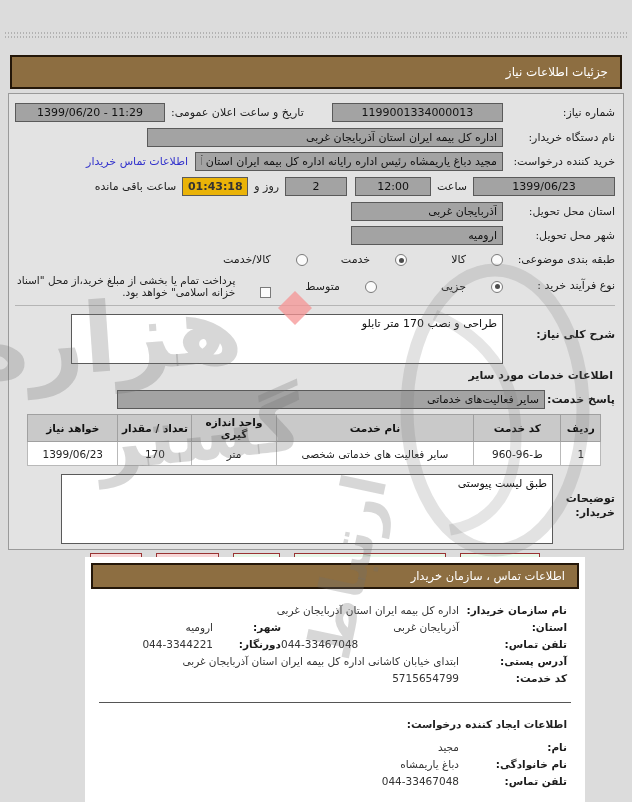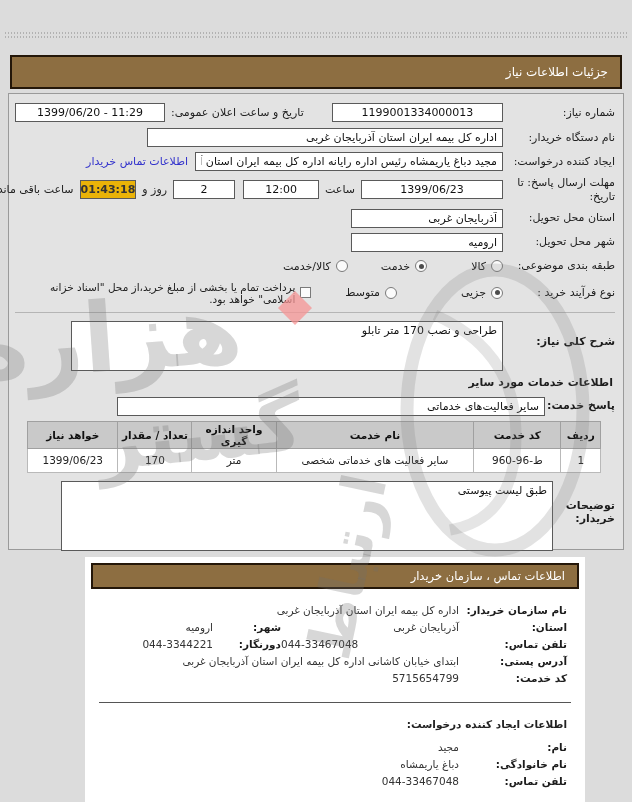--- a/index.html
+++ b/index.html
@@ -24,40 +24,40 @@
   .main-title{position:absolute;top:55px;right:10px;left:10px;height:34px;}
   
   .main-panel{
     position:absolute;top:93px;right:8px;left:8px;height:457px;
     background:#e3e3e3;border:1px solid #9a9a9a;
     padding:8px 8px 6px 6px;box-sizing:border-box;
   }
   .frow{display:flex;align-items:center;margin-bottom:5px;min-height:19px;}
   .flabel{width:112px;flex-shrink:0;color:#1d1d1d;line-height:1.25;}
   .tb{
-    background:#ffffff;border:1px solid #5a5a5a;height:19px;box-sizing:border-box;
+    background:#a3a3a3;border:1px solid #5a5a5a;height:19px;box-sizing:border-box;
     font-family:inherit;font-size:11px;color:#111;padding:0 5px;direction:rtl;
   }
   .tb.center{text-align:center;direction:ltr;}
   .tb.rtl-text{text-align:right;}
   .ellip{white-space:nowrap;overflow:hidden;text-overflow:clip;}
   .link{color:#3333cc;margin-right:7px;cursor:pointer;white-space:nowrap;}
   .mini-label{margin:4px 6px;white-space:nowrap;}
   .countdown{
     background:#eab308;border:1px solid #5a5a5a;height:19px;box-sizing:border-box;
     width:66px;text-align:center;direction:ltr;line-height:17px;font-weight:bold;color:#333;
   }
   .radio{width:12px;height:12px;border-radius:50%;border:1px solid #7a7a7a;background:#fbfbfb;
     display:inline-block;box-sizing:border-box;margin-left:5px;flex-shrink:0;}
   .radio.checked{position:relative;}
   .radio.checked::after{content:"";position:absolute;top:2.5px;left:2.5px;width:5px;height:5px;
     border-radius:50%;background:#4c4c4c;}
   .checkbox{width:11px;height:11px;border:1px solid #7a7a7a;background:#fbfbfb;
     display:inline-block;box-sizing:border-box;margin-left:5px;flex-shrink:0;}
-  .opt{display:flex;align-items:center;}
+  .opt{display:flex;align-items:flex-end;gap:20px;}
   .sep{border:none;border-top:1px solid #b5b5b5;margin:7px 0 8px 0;}
   .bold{font-weight:bold;}
   textarea.box{
     background:#fff;border:1px solid #5a5a5a;resize:none;font-family:inherit;
     font-size:11px;color:#111;padding:2px 5px;box-sizing:border-box;direction:rtl;outline:none;
   }
   .section-line{font-weight:bold;margin:2px 2px 8px 2px;color:#1d1d1d;}
   
   table.items{border-collapse:collapse;margin:4px 14px 8px 12px;width:calc(100% - 26px);}
   table.items th{
@@ -116,27 +116,26 @@
     <span class="mini-label" style="margin-right:28px">تاریخ و ساعت اعلان عمومی:</span>
     <input class="tb center" style="width: 150px;" readonly="" value="1399/06/20 - 11:29">
   </div>
 
   <div class="frow">
     <span class="flabel">نام دستگاه خریدار:</span>
     <input class="tb rtl-text" style="width: 356px;" readonly="" value="اداره کل بیمه ایران استان آذربایجان غربی">
   </div>
 
   <div class="frow">
-    <span class="flabel">ایجاد کننده درخواست:</span>
+    <span class="flabel">خرید کننده درخواست:</span>
     <input class="tb rtl-text ellip" style="width: 308px;" readonly="" value="مجید دباغ یاریمشاه رئیس اداره رایانه اداره کل بیمه ایران استان آذربایجان غر">
     <a class="link">اطلاعات تماس خریدار</a>
   </div>
 
   <div class="frow">
-    <span class="flabel">مهلت ارسال پاسخ: تا تاریخ:</span>
     <input class="tb center" style="width: 142px;" readonly="" value="1399/06/23">
     <span class="mini-label">ساعت</span>
     <input class="tb center" style="width: 76px;" readonly="" value="12:00">
     <input class="tb center" style="width: 62px; margin-right: 8px;" readonly="" value="2">
     <span class="mini-label">روز و</span>
     <span class="countdown">01:43:18</span>
     <span class="mini-label">ساعت باقی مانده</span>
   </div>
 
   <div class="frow">

